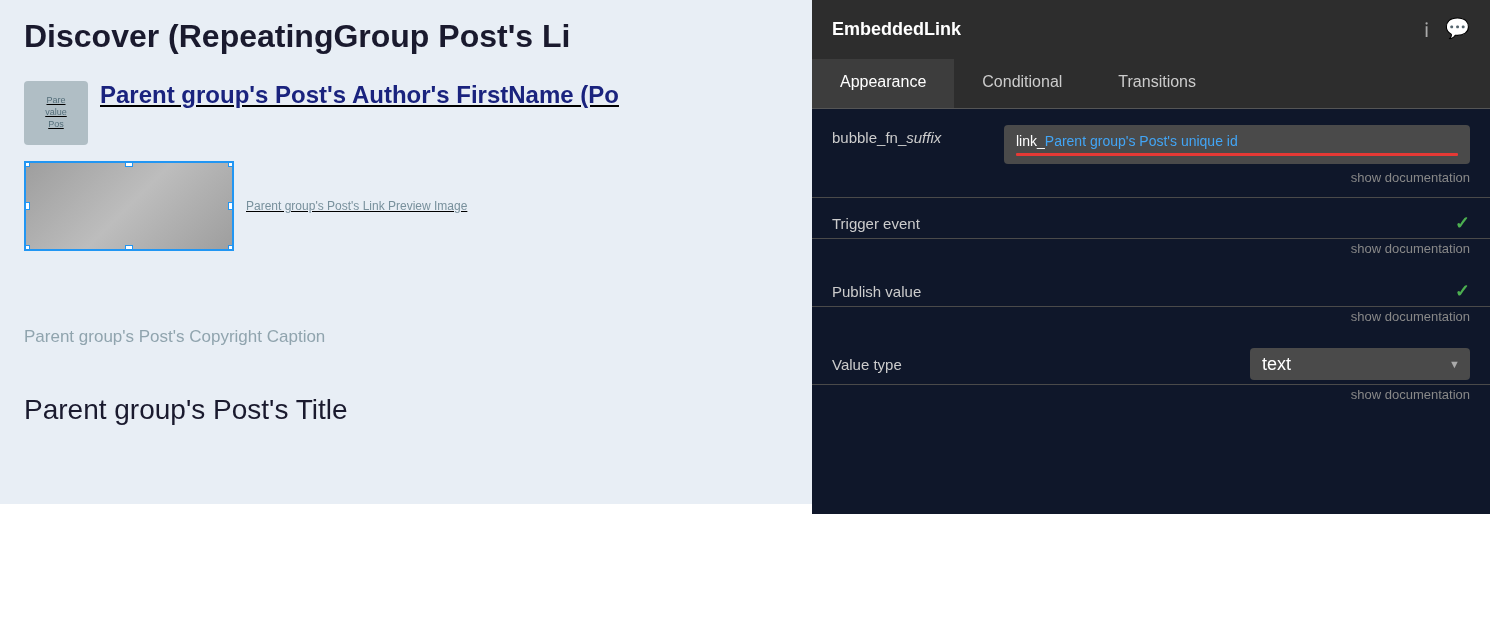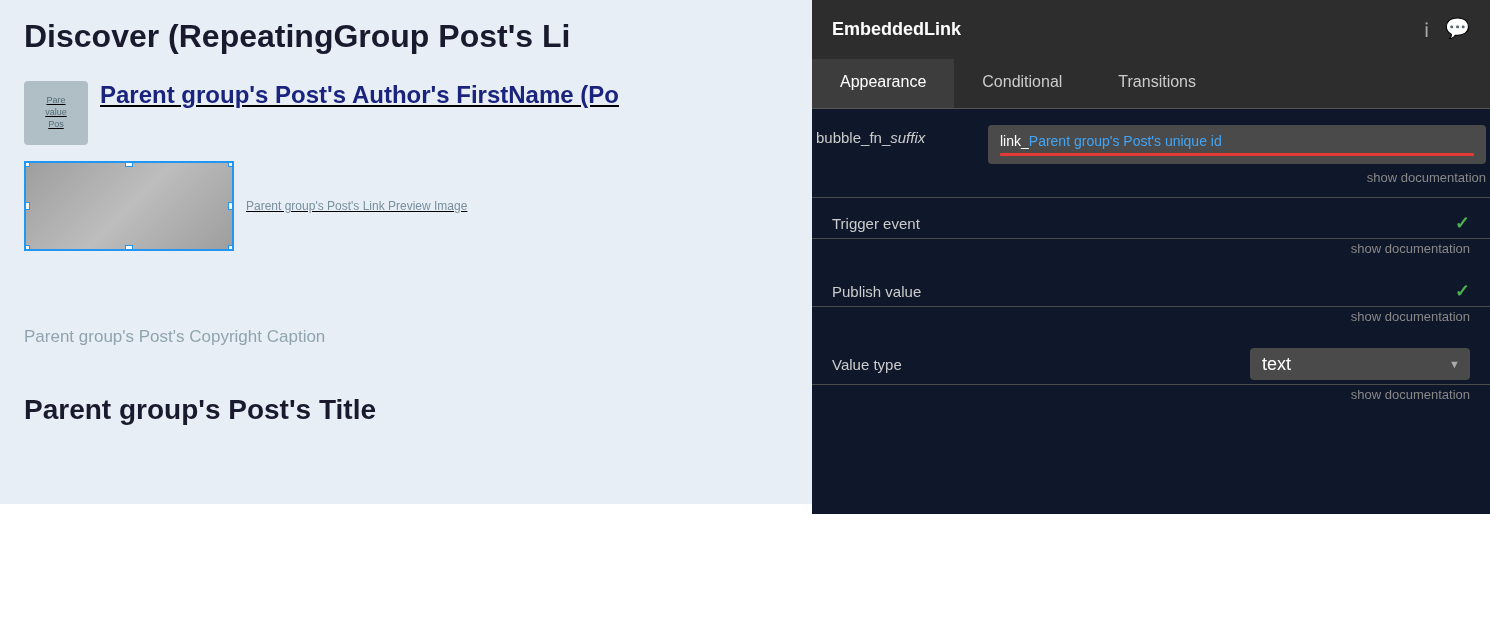--- a/index.html
+++ b/index.html
@@ -129,21 +129,21 @@
     }
 
     .post-copyright {
       font-size: 17px;
       color: #90a4ae;
       margin-bottom: 6px;
     }
 
     .post-title {
       font-size: 28px;
-      font-weight: 700;
+      font-weight: 400;
       color: #1a1a2e;
       margin-top: 47px;
     }
 
     
     .right-panel {
       flex: 1;
       background: #0f172a;
       display: flex;
       flex-direction: column;
@@ -200,21 +200,21 @@
     
     .properties {
       flex: 1;
       padding: 0;
       overflow-y: auto;
     }
 
     .prop-row {
       display: flex;
       align-items: flex-start;
-      padding: 16px 4px 4px;
+      padding: 16px 20px 4px;
       border-bottom: 1px solid #4a4a4a;
       gap: 12px;
     }
 
     .prop-label {
       font-size: 15px;
       color: #cccccc;
       width: 160px;
       flex-shrink: 0;
       padding-top: 4px;

